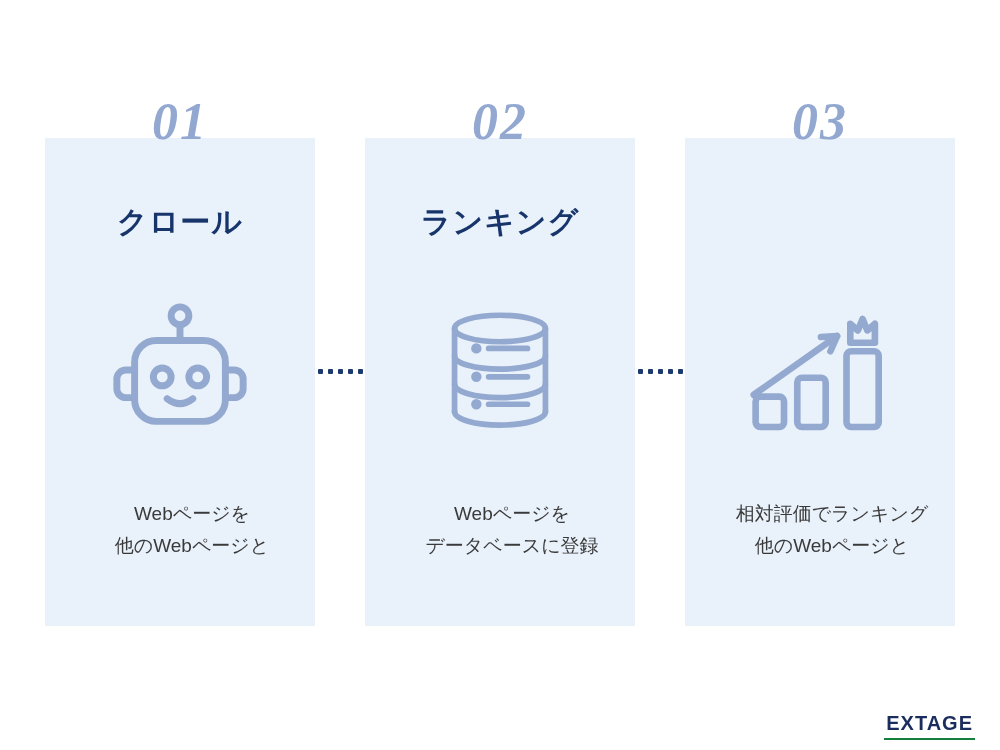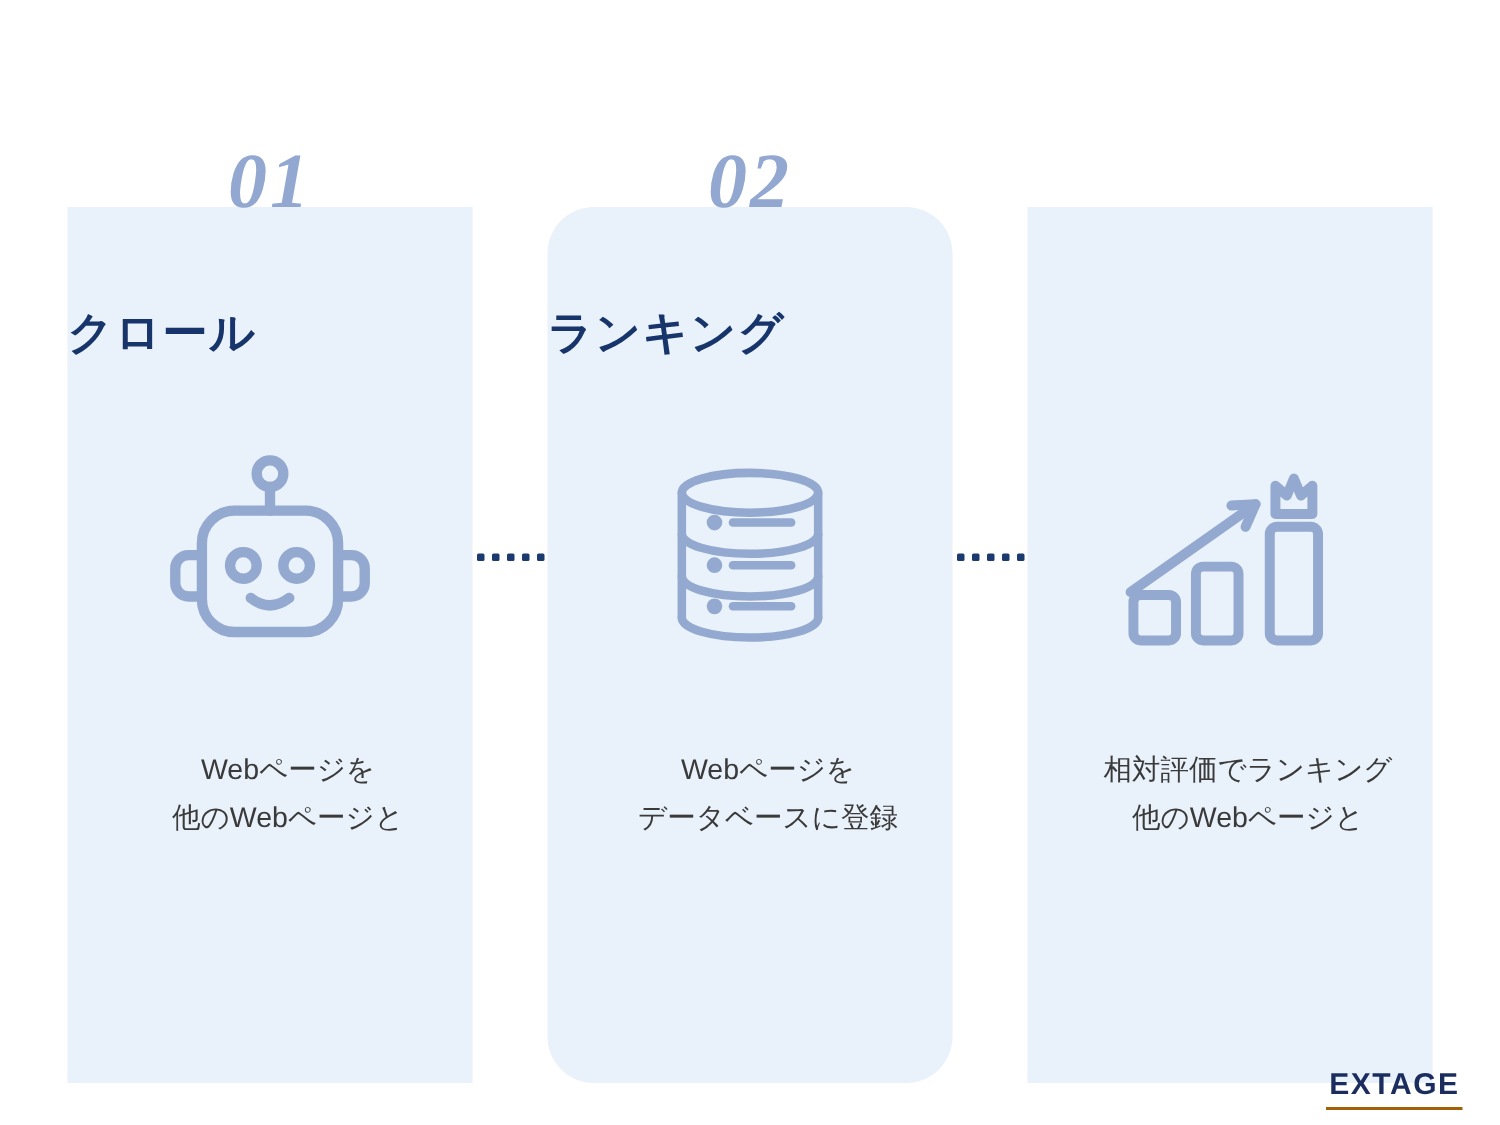--- a/index.html
+++ b/index.html
@@ -9,25 +9,25 @@
     font-family: "Liberation Sans", sans-serif;
     position: relative;
     overflow: hidden;
   }
   .canvas { position: relative; width: 1000px; height: 750px; }
 
   .card {
     position: absolute;
     top: 138px;
     width: 270px;
-    height: 584px;
+    height: 488px;
     background: #e9f1fa;
   }
   .card-1 { left: 45px; }
-  .card-2 { left: 365px; border-radius: 31px; }
+  .card-2 { left: 365px; }
   .card-3 { left: 685px; }
 
   .step-number {
     position: absolute;
     top: -42px;
     left: 0;
     width: 100%;
     text-align: center;
     font-family: "Liberation Serif", serif;
     font-style: italic;
@@ -36,20 +36,21 @@
     line-height: 1;
     letter-spacing: 2px;
     color: #92a8d0;
   }
 
   .step-title {
     position: absolute;
     top: 64px;
     left: 0;
     width: 100%;
+    text-align: center;
     font-size: 30px;
     font-weight: bold;
     letter-spacing: 1px;
     color: #17356b;
   }
 
   .icon-wrap {
     position: absolute;
     top: 150px;
     left: 0;
@@ -89,21 +90,21 @@
   }
 
   .logo {
     position: absolute;
     right: 25px;
     bottom: 10px;
     font-size: 20px;
     font-weight: 800;
     letter-spacing: 1px;
     color: #1b2d5e;
-    border-bottom: 2px solid #a16207;
+    border-bottom: 2px solid #15803d;
     padding: 0 2px 3px 2px;
   }
 </style>
 </head>
 <body>
 
 <div class="canvas">
 
   <section class="card card-1">
     <div class="step-number">01</div>
@@ -165,20 +166,21 @@
 
   <div class="connector connector-2">
     <span class="dot"></span>
     <span class="dot"></span>
     <span class="dot"></span>
     <span class="dot"></span>
     <span class="dot"></span>
   </div>
 
   <section class="card card-3">
+    <div class="step-number">03</div>
     <div class="icon-wrap">
       <svg viewBox="0 0 160 150" width="152" height="142" aria-hidden="true">
         <g fill="none" stroke="#93a9d0" stroke-width="7" stroke-linecap="round" stroke-linejoin="round">
           <rect x="12" y="100" width="30" height="32" rx="5"></rect>
           <rect x="56" y="80" width="30" height="52" rx="5"></rect>
           <rect x="108" y="52" width="34" height="80" rx="5"></rect>
           <line x1="10" y1="98" x2="98" y2="36"></line>
           <polyline points="81,37 98,36 91,52"></polyline>
           <path d="M112 43 L112 23 L120 30 L125 18 L130 30 L138 23 L138 43 Z"></path>
         </g>

